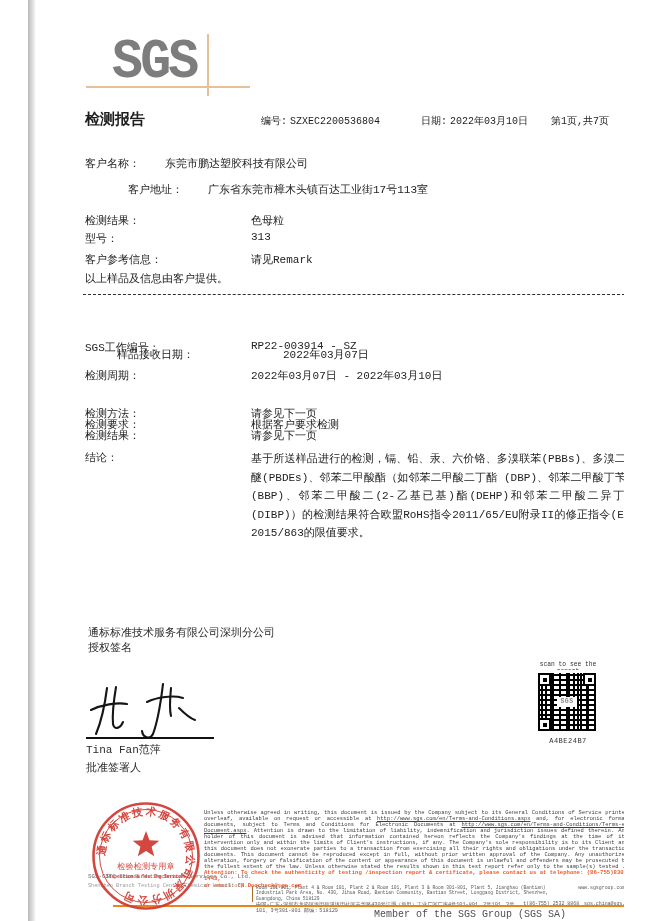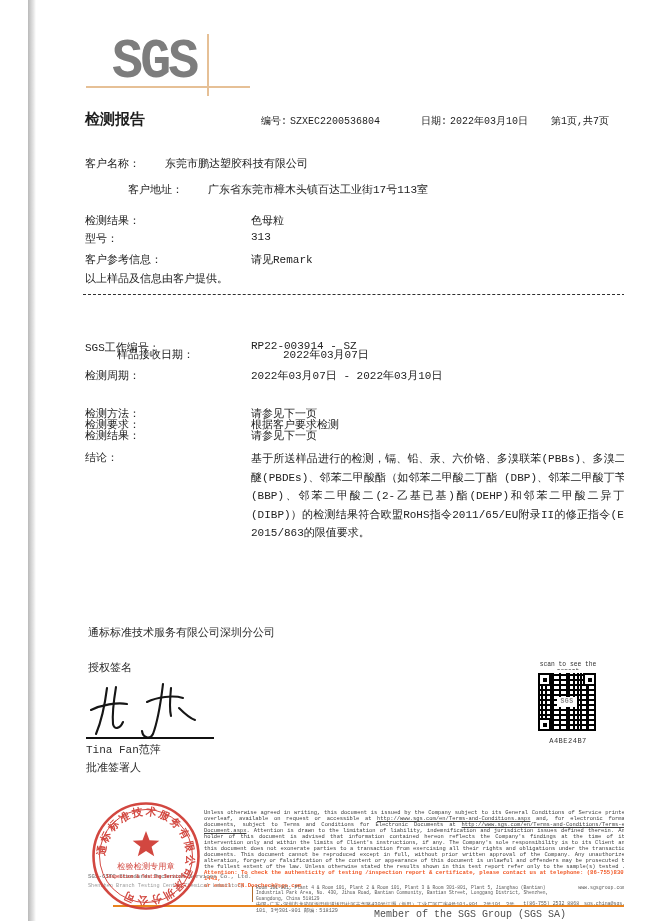--- a/index.html
+++ b/index.html
@@ -27,21 +27,21 @@
   .row .val-near { position:absolute; left:80px; }
   .row .val-far  { position:absolute; left:166px; }
   .dashline { position:absolute; left:55px; top:294px; width:547px; border-top:1.5px dashed #2e2e2e; }
 
   .conclusion-label { position:absolute; left:57px; top:450px; font-size:11px; }
   .conclusion-text  { position:absolute; left:223px; top:450px; width:386px; font-size:11px;
     line-height:18.5px; color:#222; text-align:justify; }
 
   
   .sig-company { position:absolute; left:60px; top:625px; font-size:11px; }
-  .sig-auth    { position:absolute; left:60px; top:660px; font-size:11px; }
+  .sig-auth    { position:absolute; left:60px; top:640px; font-size:11px; }
   .sig-image   { position:absolute; left:55px; top:678px; }
   .sig-line    { position:absolute; left:58px; top:737px; width:128px; height:1.5px; background:#111; }
   .sig-name    { position:absolute; left:58px; top:742px; font-size:11px; }
   .sig-role    { position:absolute; left:58px; top:760px; font-size:11px; }
 
   
   .qr-caption { position:absolute; left:500px; top:661px; width:80px; text-align:center; font-size:6.3px; color:#333; }
   .qr { position:absolute; left:507px; top:670px; width:64px; height:64px; background:#fff; padding:3px; }
   .qr-pattern { position:relative; width:58px; height:58px;
     background-image:

